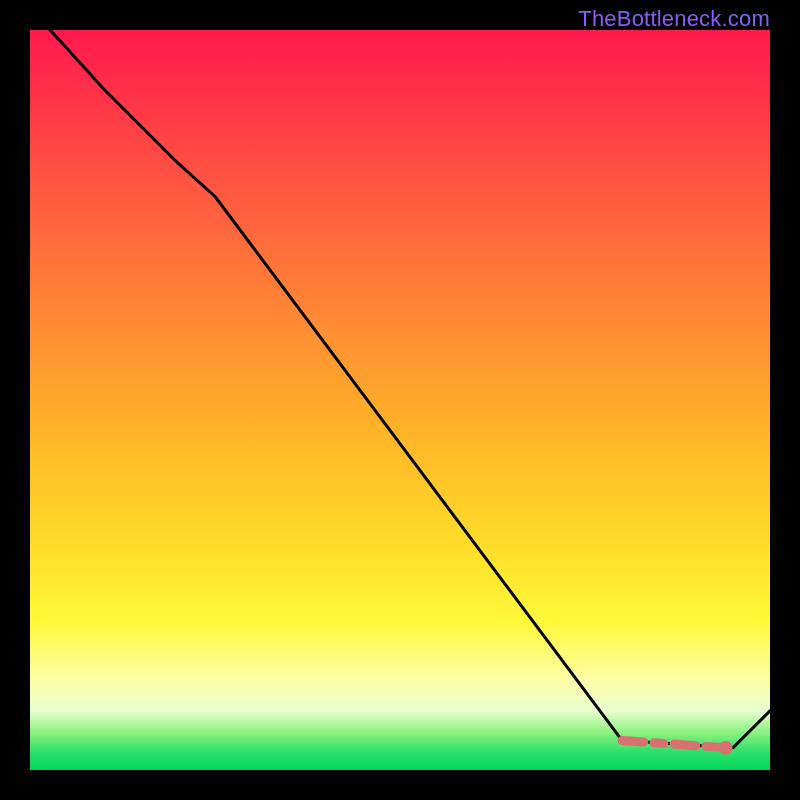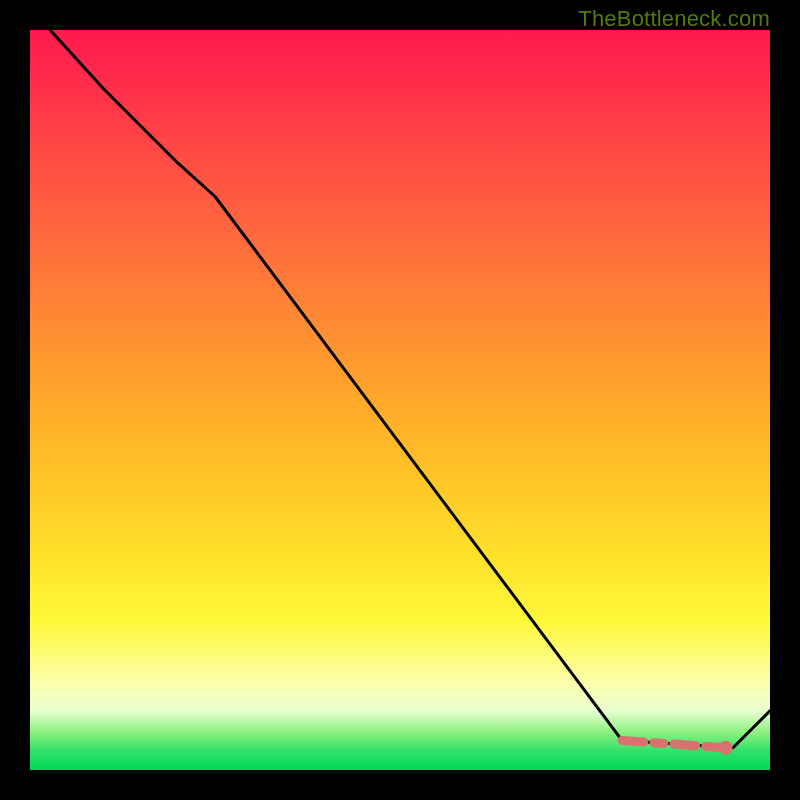--- a/index.html
+++ b/index.html
@@ -38,21 +38,21 @@
       #e8ffd0 92%,
       #8af07d 95%,
       #2fe06a 97.5%,
       #00d858 100%
     );
   }
   .watermark {
     position: absolute;
     top: 6px;
     right: 30px;
-    color: #4d7c0f;
+    color: #8b5cf6;
     font-size: 22px;
     letter-spacing: 0.2px;
     user-select: none;
   }
   svg.overlay {
     position: absolute;
     left: 0;
     top: 0;
     width: 740px;
     height: 740px;

